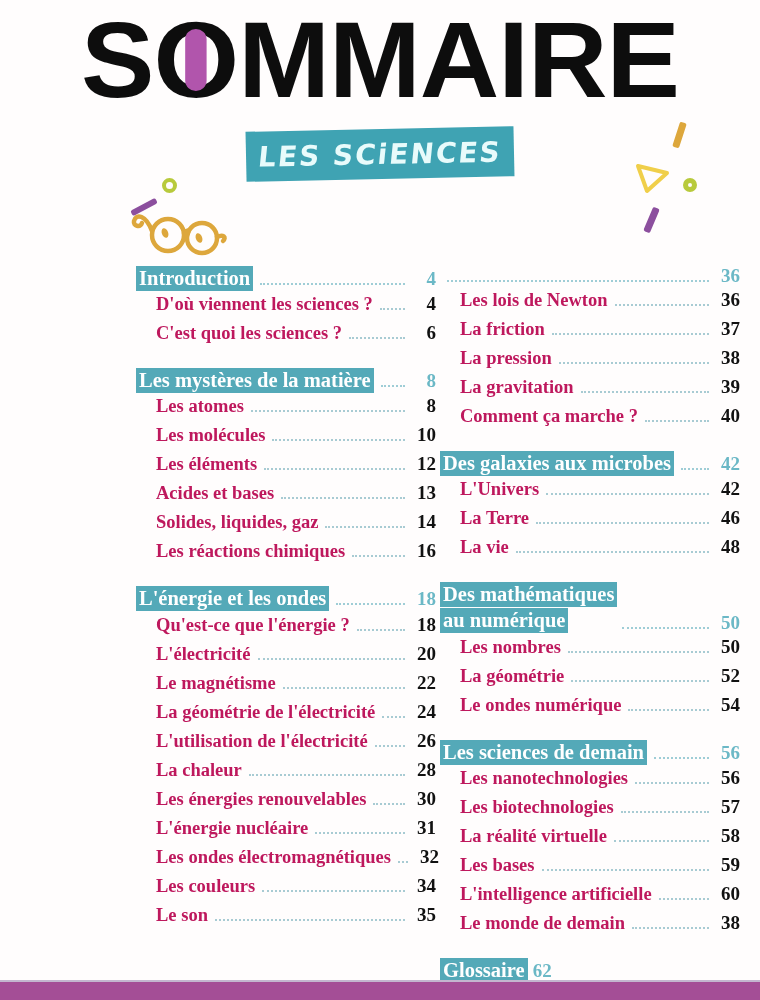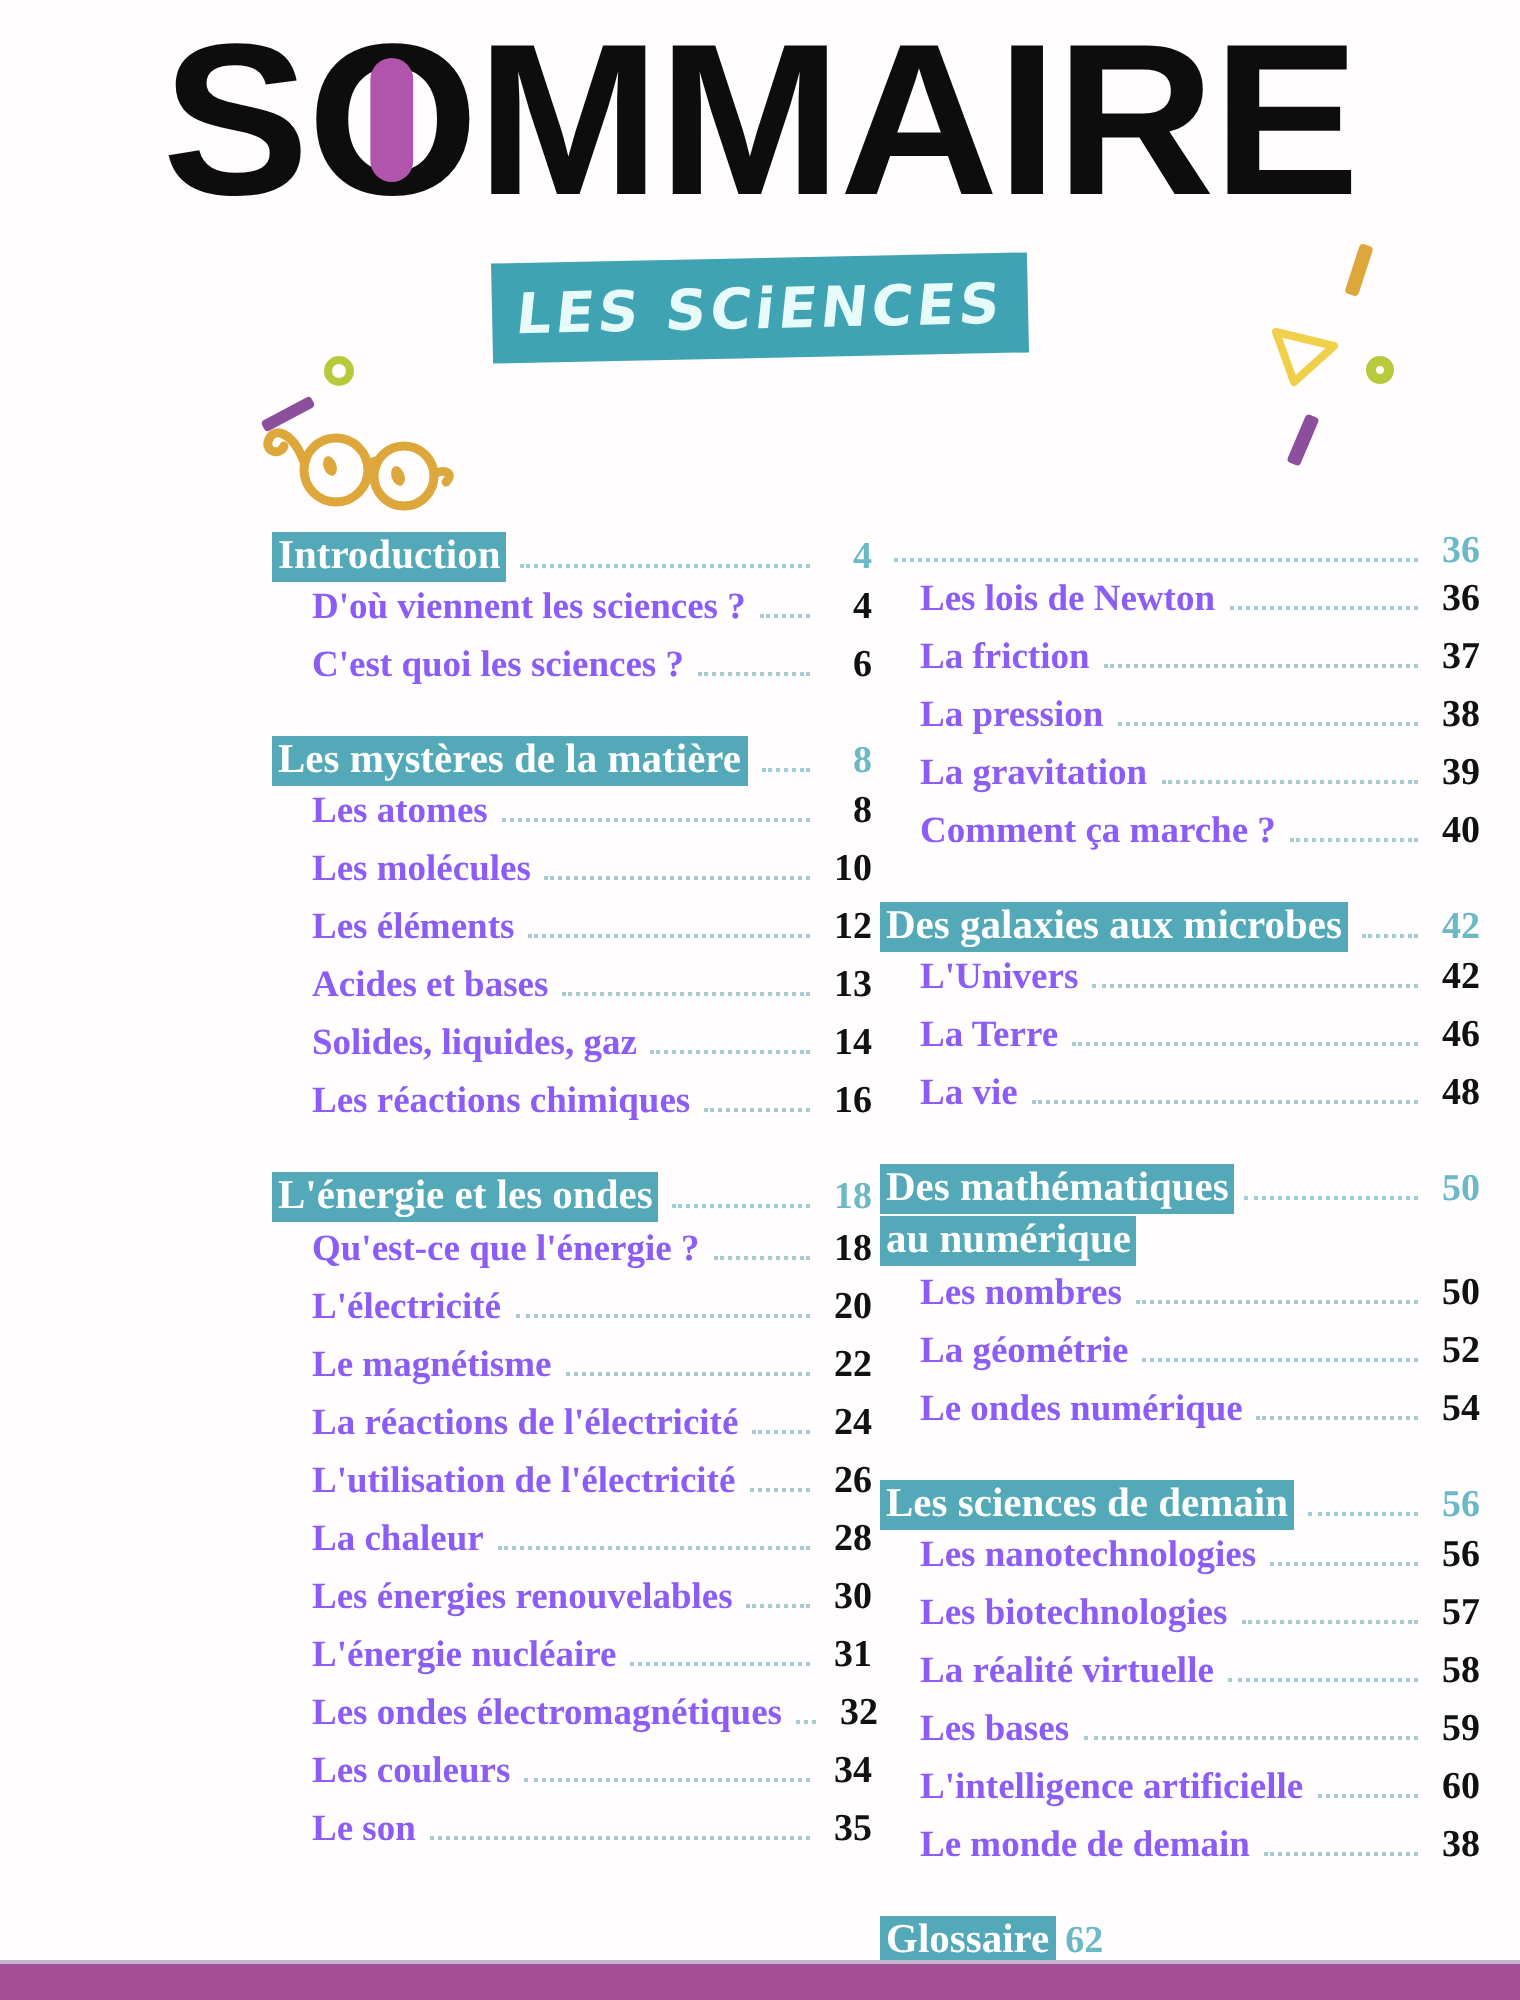--- a/index.html
+++ b/index.html
@@ -149,26 +149,26 @@
   .pg.sec { color: #6bb8c6; }
   .pg.sub { color: #111111; }
 
   
   .row.sub {
     margin: 0 0 0 20px;
     height: 29px;
     align-items: baseline;
   }
   .sub-label {
-    color: #8b5cf6;
+    color: #be185d;
     font-family: "Liberation Serif", serif;
     font-weight: bold;
     font-size: 18.5px;
   }
-  .row.section.multiline { }
+  .row.section.multiline { align-items: flex-end; }
 
   
   .bottom-bar {
     position: absolute;
     left: 0;
     bottom: 0;
     width: 760px;
     height: 18px;
     background: #a44e96;
   }
@@ -289,21 +289,21 @@
         <span class="sub-label">L'électricité</span>
         <span class="leader dark"></span>
         <span class="pg sub">20</span>
       </div>
       <div class="row sub">
         <span class="sub-label">Le magnétisme</span>
         <span class="leader dark"></span>
         <span class="pg sub">22</span>
       </div>
       <div class="row sub">
-        <span class="sub-label">La réactions de l'électricité</span>
+        <span class="sub-label">La géométrie de l'électricité</span>
         <span class="leader dark"></span>
         <span class="pg sub">24</span>
       </div>
       <div class="row sub">
         <span class="sub-label">L'utilisation de l'électricité</span>
         <span class="leader dark"></span>
         <span class="pg sub">26</span>
       </div>
       <div class="row sub">
         <span class="sub-label">La chaleur</span>

